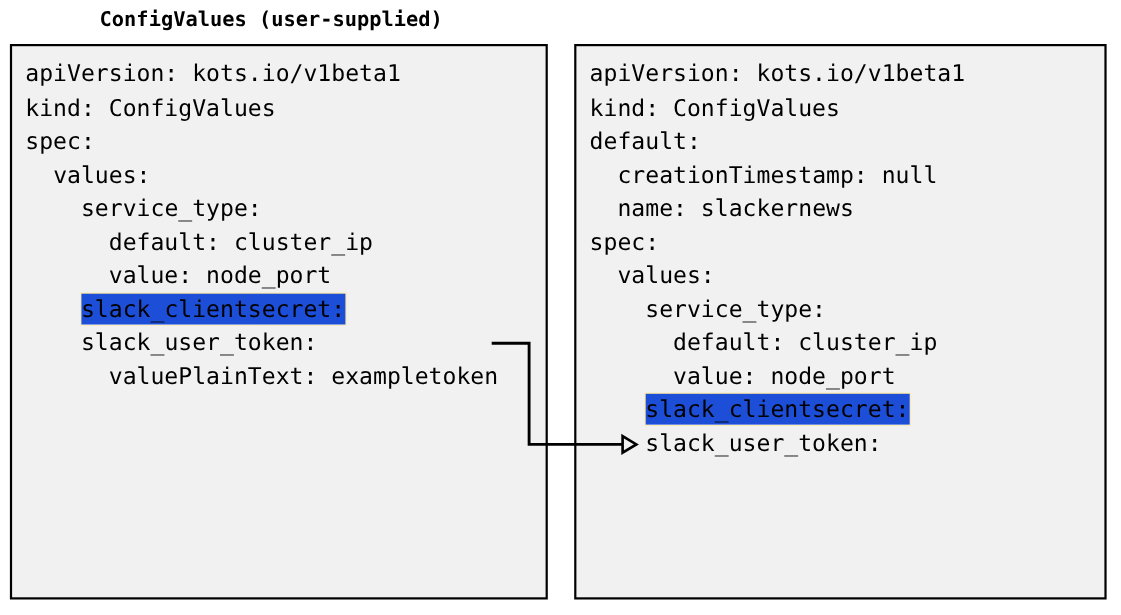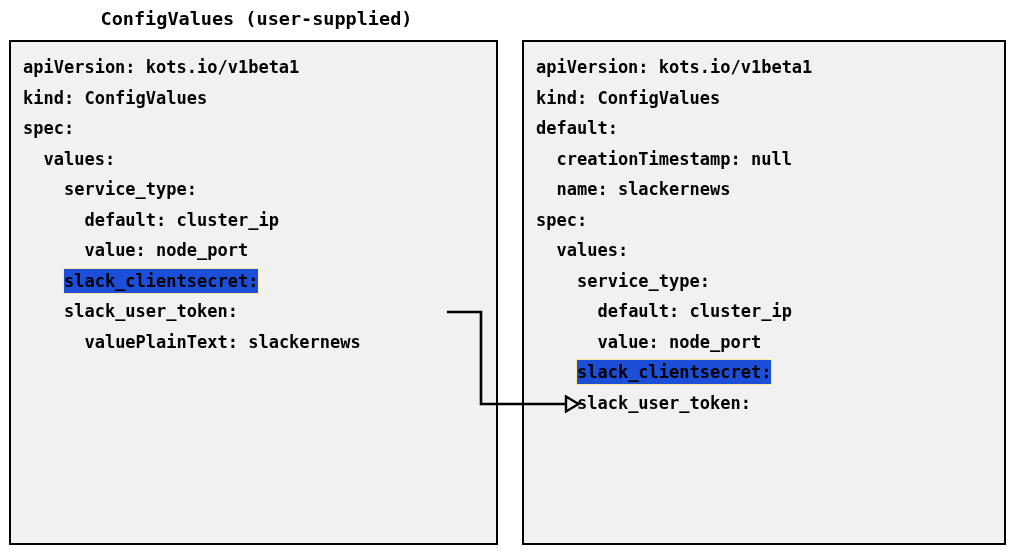--- a/index.html
+++ b/index.html
@@ -28,21 +28,21 @@
     height: 26px;
     line-height: 26px;
     text-align: center;
     font-family: "DejaVu Sans Mono", "Liberation Mono", monospace;
     font-size: 18.5px;
     font-weight: bold;
     color: #000000;
     letter-spacing: 0px;
     white-space: nowrap;
   }
-  #title-left  { left: 12px;   width: 489px; }
+  #title-left  { left: 2px;   width: 489px; }
   #title-right { left: 522px; width: 484px; }
 
   
   .panel {
     position: absolute;
     top: 40px;
     height: 505px;
     background: #f1f1f1;
     border: 2px solid #000000;
     box-sizing: border-box;
@@ -55,22 +55,22 @@
     position: absolute;
     top: 10px;
     left: 12px;
     right: 2px;
   }
 
   .code-line {
     height: 30.5px;
     line-height: 30.5px;
     font-family: "DejaVu Sans Mono", "Liberation Mono", monospace;
-    font-size: 17px;
-    font-weight: bold;
+    font-size: 21px;
+    font-weight: normal;
     color: #000000;
     white-space: pre;
   }
   .code-line .seg {
     display: inline;
     padding: 2px 0;
   }
   .code-line.hl .seg {
     background: #1d4ed8;
     box-shadow: 0 0 0 1px #fde8a0;
@@ -97,21 +97,21 @@
     <div class="code-block" id="code-left">
         <div class="code-line"><span class="seg">apiVersion: kots.io/v1beta1</span></div>
         <div class="code-line"><span class="seg">kind: ConfigValues</span></div>
         <div class="code-line"><span class="seg">spec:</span></div>
         <div class="code-line"><span>  </span><span class="seg">values:</span></div>
         <div class="code-line"><span>    </span><span class="seg">service_type:</span></div>
         <div class="code-line"><span>      </span><span class="seg">default: cluster_ip</span></div>
         <div class="code-line"><span>      </span><span class="seg">value: node_port</span></div>
         <div class="code-line hl"><span>    </span><span class="seg">slack_clientsecret:</span></div>
         <div class="code-line"><span>    </span><span class="seg">slack_user_token:</span></div>
-        <div class="code-line"><span>      </span><span class="seg">valuePlainText: slackernews</span></div>
+        <div class="code-line"><span>      </span><span class="seg">valuePlainText: exampletoken</span></div>
       </div>
   </div>
 
 
   <div class="panel" id="panel-right">
     <div class="code-block" id="code-right">
         <div class="code-line"><span class="seg">apiVersion: kots.io/v1beta1</span></div>
         <div class="code-line"><span class="seg">kind: ConfigValues</span></div>
         <div class="code-line"><span class="seg">default:</span></div>
         <div class="code-line"><span>  </span><span class="seg">creationTimestamp: null</span></div>

